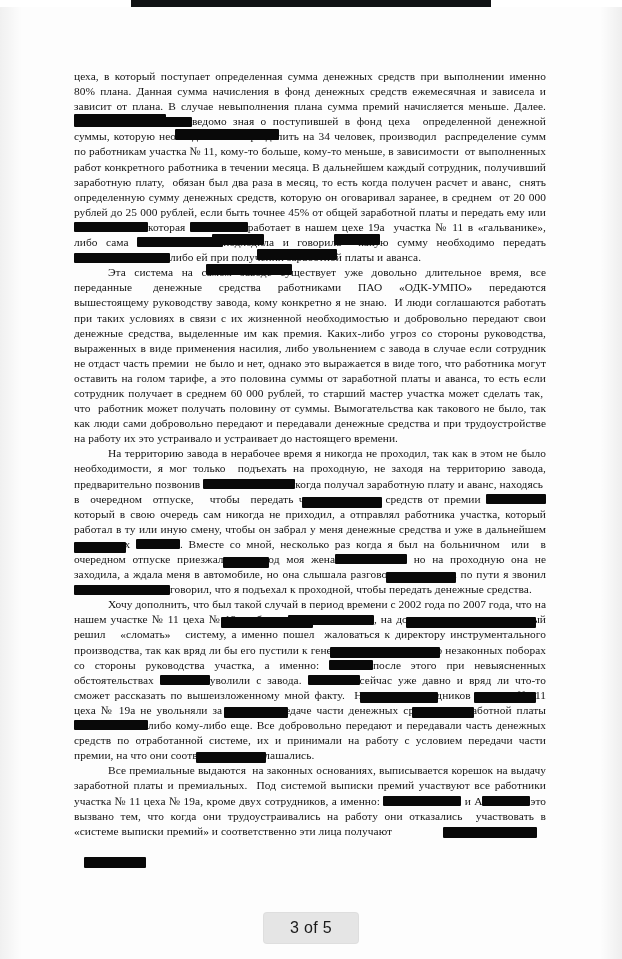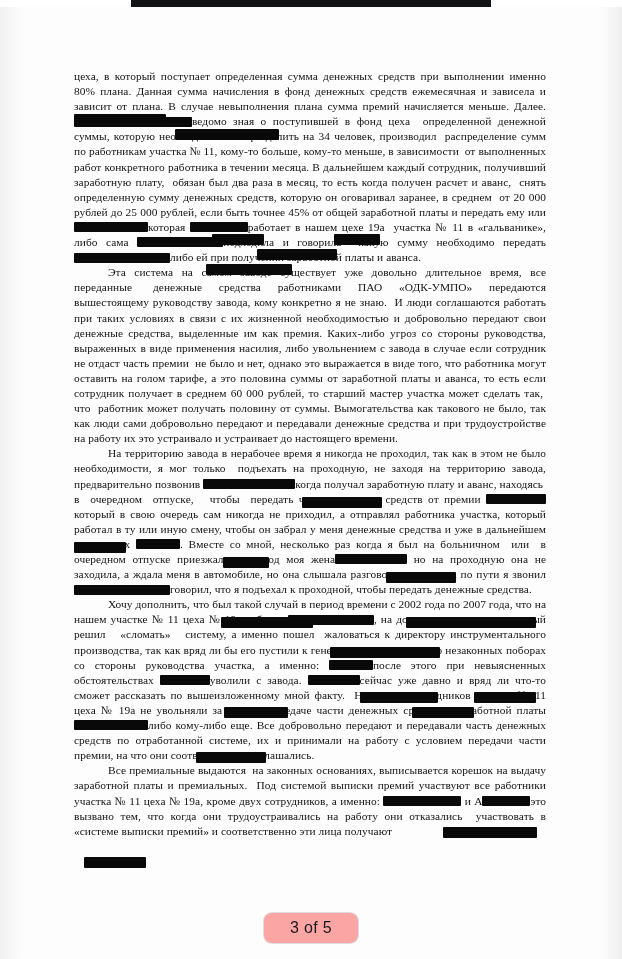--- a/index.html
+++ b/index.html
@@ -84,26 +84,26 @@
 
   .page-footer {
     position: absolute;
     left: 0;
     right: 0;
     bottom: 16px;
     display: flex;
     justify-content: center;
   }
   .page-indicator {
-    background: #fca5a5;
+    background: #e5e5e5;
     color: #1a1a1a;
     font-family: "Liberation Sans", sans-serif;
     font-size: 16px;
     padding: 6px 26px;
-    border-radius: 8px;
+    border-radius: 3px;
     letter-spacing: 0.3px;
     box-shadow: 0 0 0 1px rgba(0,0,0,0.12);
   }
 </style>
 </head>
 <body>
 
 <div class="top-bar"></div>
 
 <div class="page-sheet">

